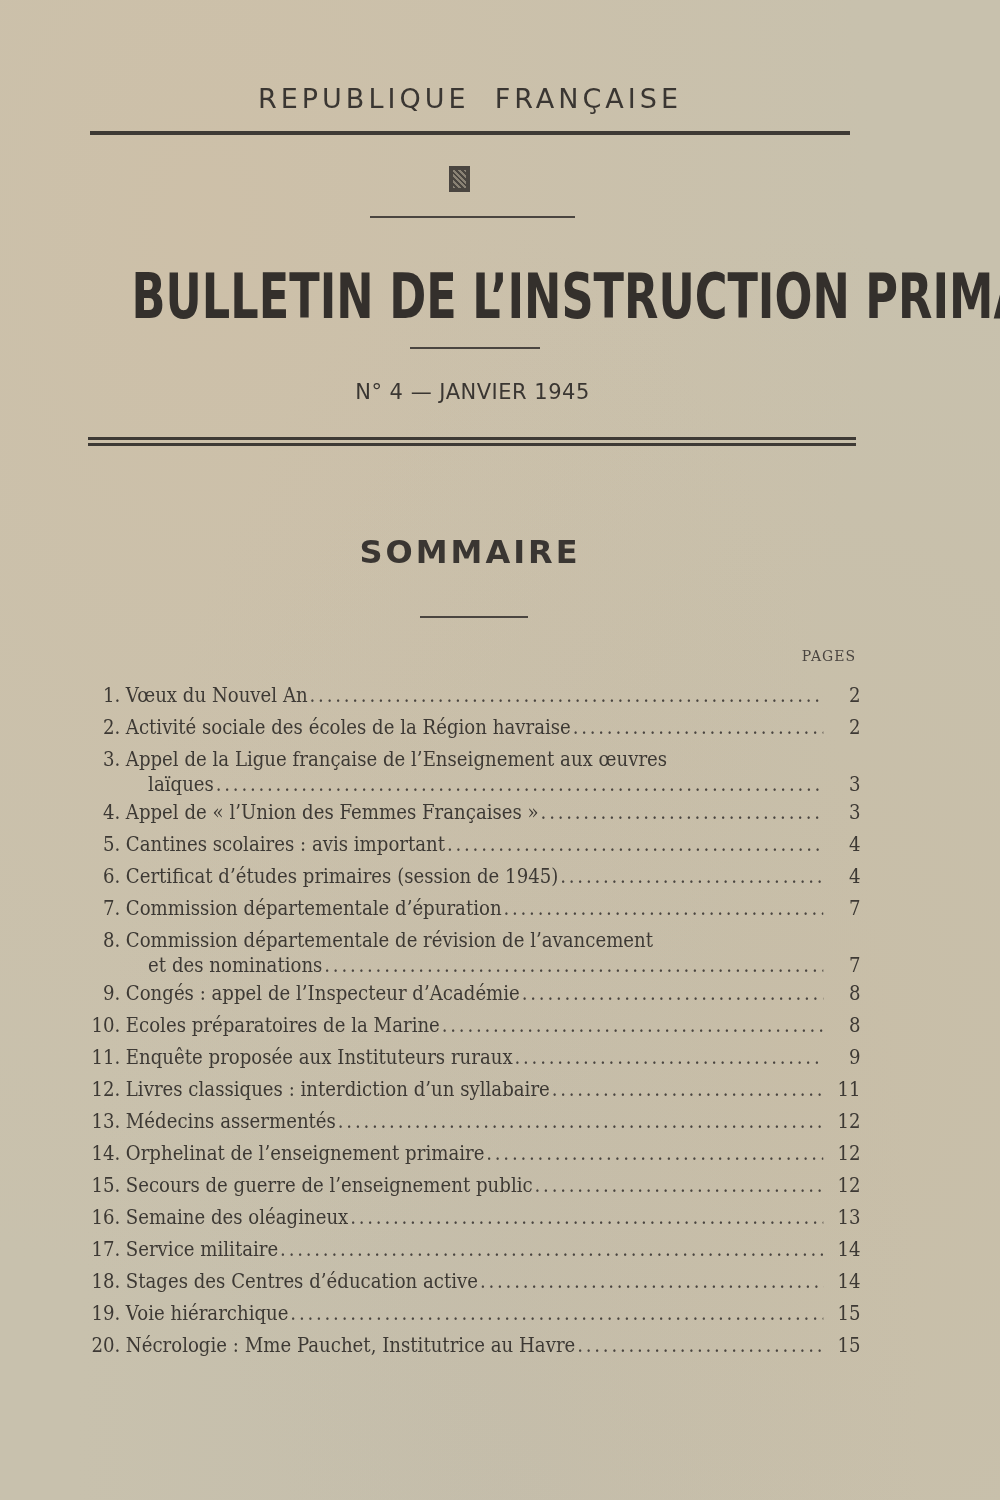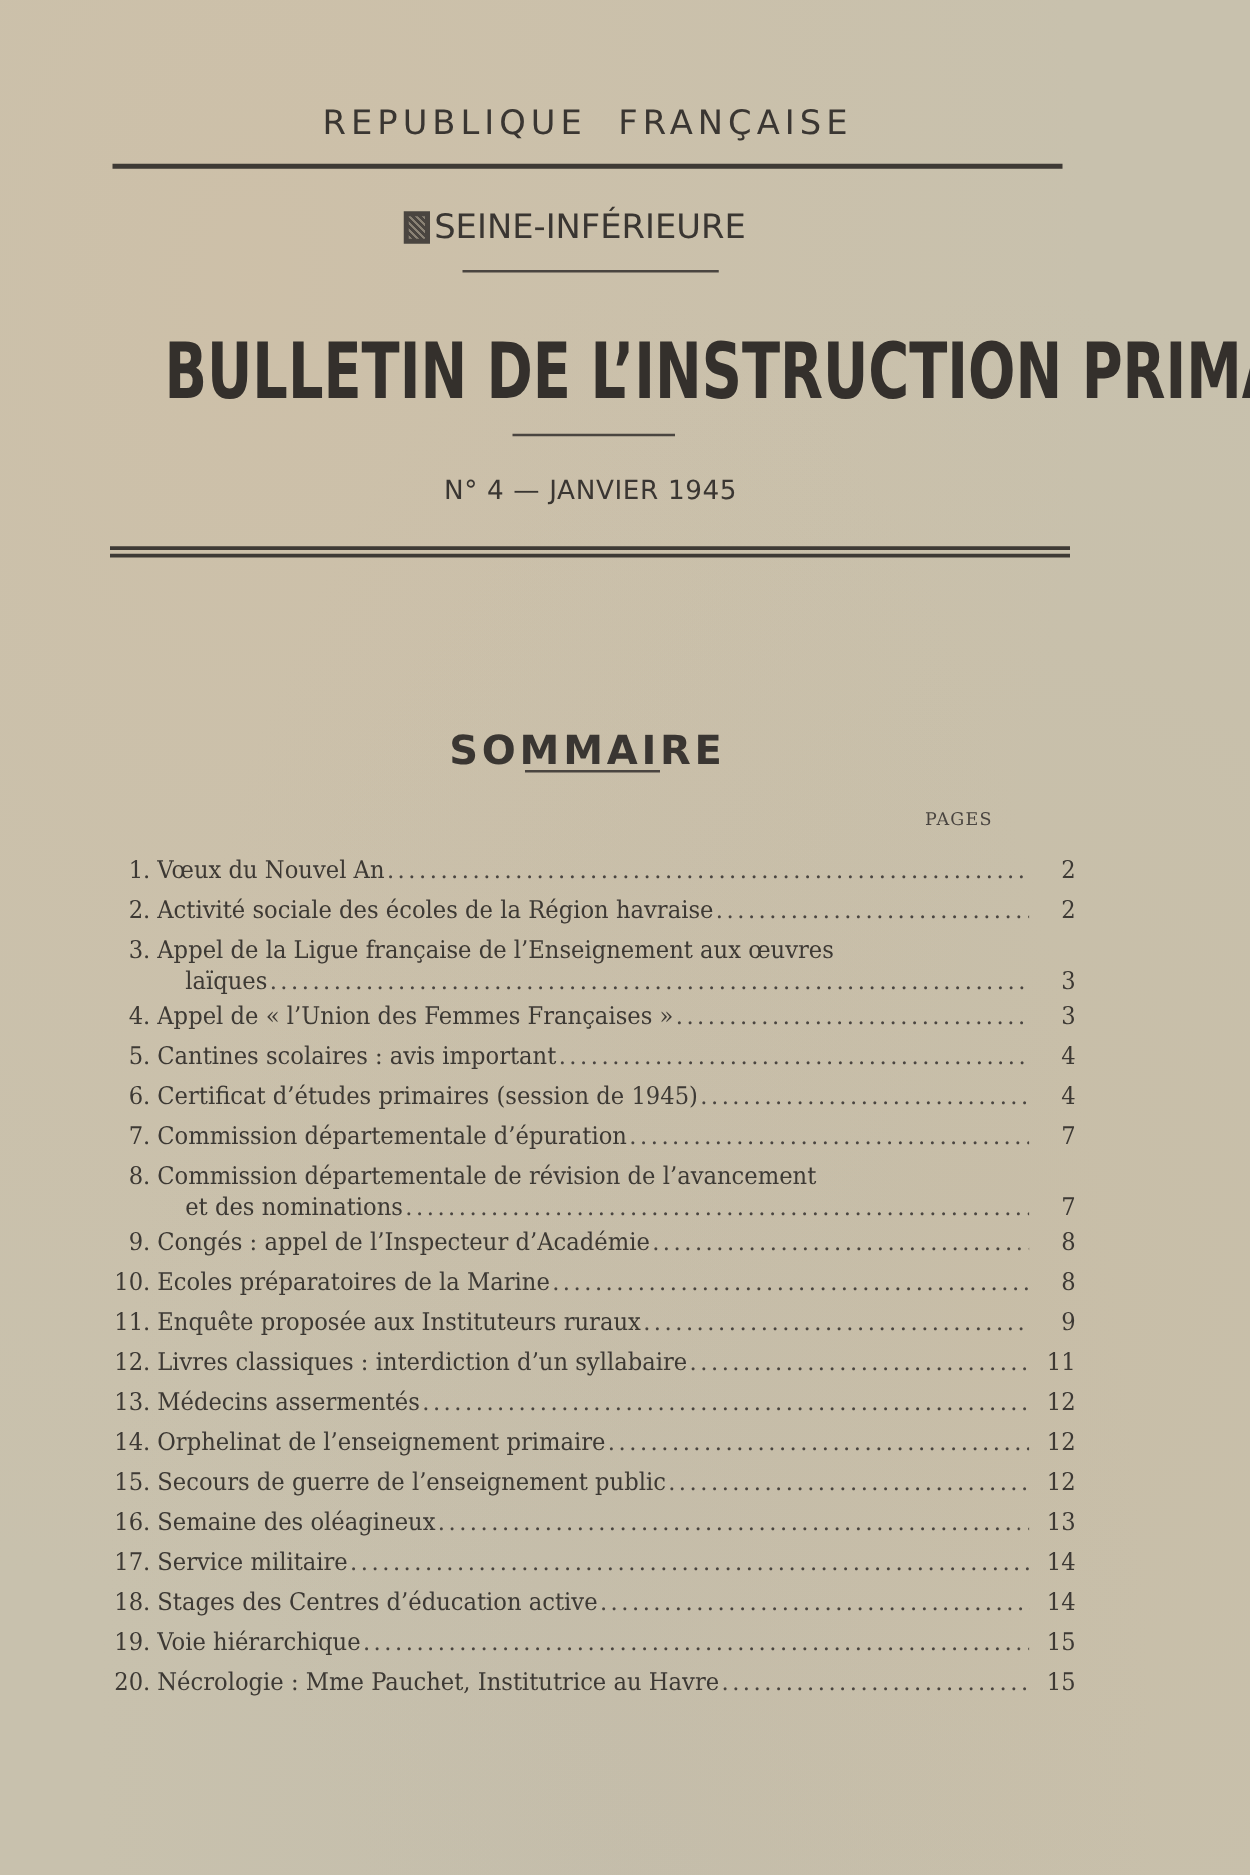--- a/index.html
+++ b/index.html
@@ -45,25 +45,25 @@
   .issue {
     left: 0; width: 945px; top: 380px; text-align: center;
     font-family: "DejaVu Sans", sans-serif; font-size: 21px; color: #3a3632;
     letter-spacing: 0.5px;
   }
   .rule-dbl1 { left: 88px; width: 768px; top: 437px; height: 3px; background: #3e3a35; }
   .rule-dbl2 { left: 88px; width: 768px; top: 443px; height: 3px; background: #3e3a35; }
   .sommaire {
     left: 0; width: 940px; top: 533px; text-align: center;
     font-family: "DejaVu Sans", sans-serif; font-weight: bold; font-size: 32px;
-    letter-spacing: 3px; color: #3a3632; margin-top: 48px;
+    letter-spacing: 3px; color: #3a3632;
   }
   .rule-som { left: 420px; width: 108px; top: 616px; height: 2px; background: #4a4540; }
   .pages-label {
-    left: 740px; width: 116px; top: 648px; text-align: left;
+    left: 740px; width: 116px; top: 648px; text-align: right;
     font-family: "DejaVu Serif", serif; font-size: 14px; letter-spacing: 1px; color: #4a4540;
   }
   .toc { left: 70px; width: 790px; top: 680px; }
   .toc-item {
     display: flex; align-items: baseline;
     font-size: 19.5px; line-height: 32px; color: #3d3934;
     font-family: "DejaVu Serif", serif;
     transform: scaleX(0.93); transform-origin: left;
     width: 850px;
   }
@@ -79,21 +79,20 @@
   .toc-item.two-line .cont { padding-left: 84px; }
 </style>
 </head>
 <body>
 
 <div class="abs republique" style="white-space:pre;">REPUBLIQUE  FRANÇAISE</div>
 <div class="abs rule-top"></div>
 
 <div class="abs dept">
   <span class="crest"></span>
-  <span>SEINE-INFÉRIEURE</span>
 </div>
 <div class="abs rule-dept"></div>
 
 <div class="abs title">BULLETIN DE L’INSTRUCTION PRIMAIRE</div>
 <div class="abs rule-title"></div>
 
 <div class="abs issue">N° 4 — JANVIER 1945</div>
 <div class="abs rule-dbl1"></div>
 <div class="abs rule-dbl2"></div>
 

